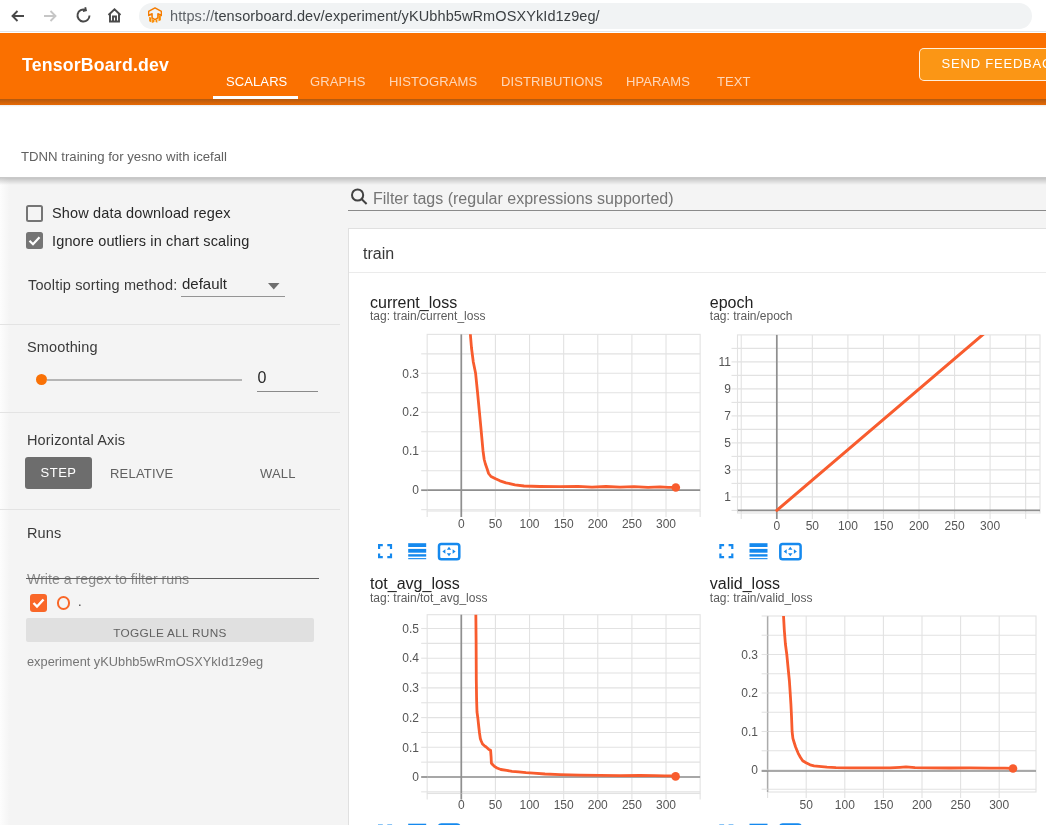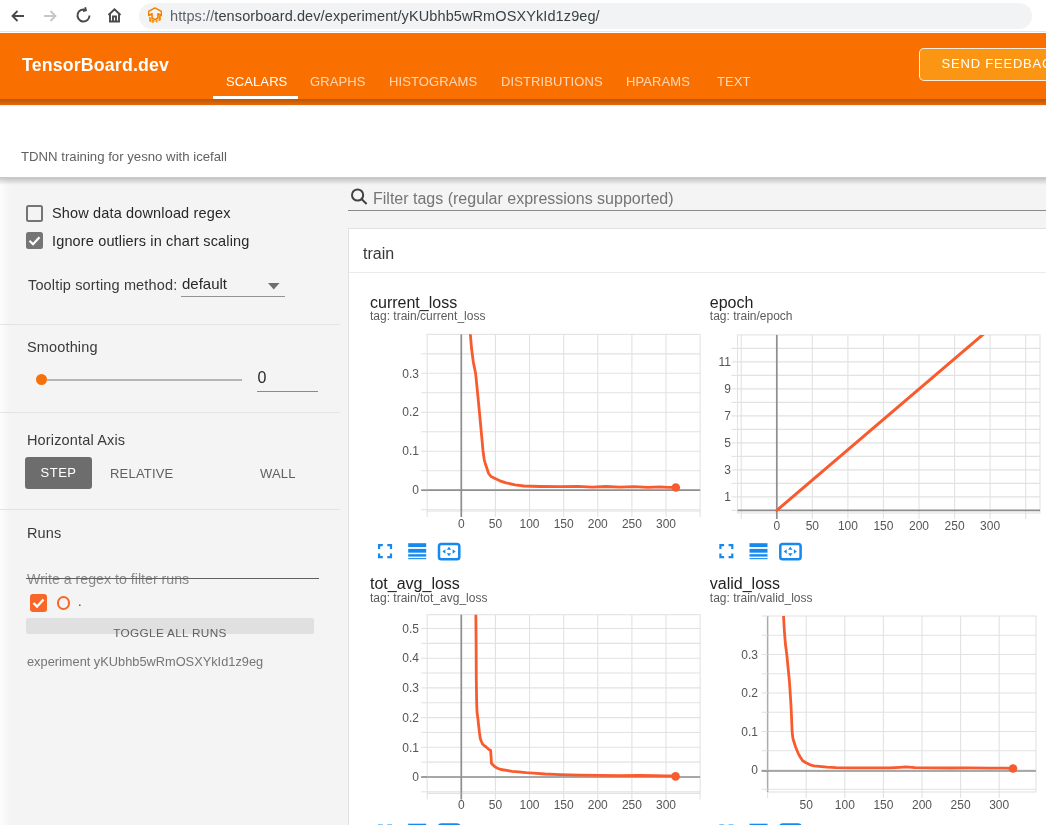--- a/index.html
+++ b/index.html
@@ -36,21 +36,21 @@
 .cb { position:absolute; width:17px; height:17px; border:2px solid #757575; border-radius:2.5px; background:transparent; }
 .cb.on { background:#757575; border-color:#757575; }
 .divider { position:absolute; left:0; width:340px; height:1px; background:#e3e3e3; }
 .sliderdot { position:absolute; left:36px; top:374px; width:11px; height:11px; border-radius:50%; background:#f97106; }
 .slidertrack { position:absolute; left:47px; top:378.5px; width:195px; height:2px; background:#b5b5b5; }
 .stepbtn { position:absolute; left:25px; top:456.5px; width:67px; height:32.5px; background:#6d6d6d; border-radius:3px; color:#fff; font-size:13px; letter-spacing:0.5px; line-height:32.5px; text-align:center; }
 .flatbtn { position:absolute; top:466px; font-size:13px; letter-spacing:0.2px; color:#616161; }
 .runline { position:absolute; left:26px; top:578px; width:293px; height:1.2px; background:#5f5f5f; }
 .runcb { position:absolute; left:30px; top:594px; width:17px; height:17.5px; background:#f96728; border-radius:3px; }
 .runcirc { position:absolute; left:56.5px; top:596px; width:13.5px; height:13.5px; border:2.2px solid #f96728; border-radius:50%; }
-.togglebtn { position:absolute; left:26px; top:618px; width:288px; height:16px; background:#e0e0e0; border-radius:2px; color:#616161; font-size:11.8px; letter-spacing:0.3px; line-height:30px; text-align:center; }
+.togglebtn { position:absolute; left:26px; top:618px; width:288px; height:24px; background:#e0e0e0; border-radius:2px; color:#616161; font-size:11.8px; letter-spacing:0.3px; line-height:30px; text-align:center; }
 .charts { position:absolute; left:0; top:0; }
 svg.deco { position:absolute; }
 </style></head>
 <body>
 <div class="content">
     <div class="lglow"></div>
   </div>
 <div class="card"></div>
 <div class="cardhead"></div>
 <div class="train">train</div>

